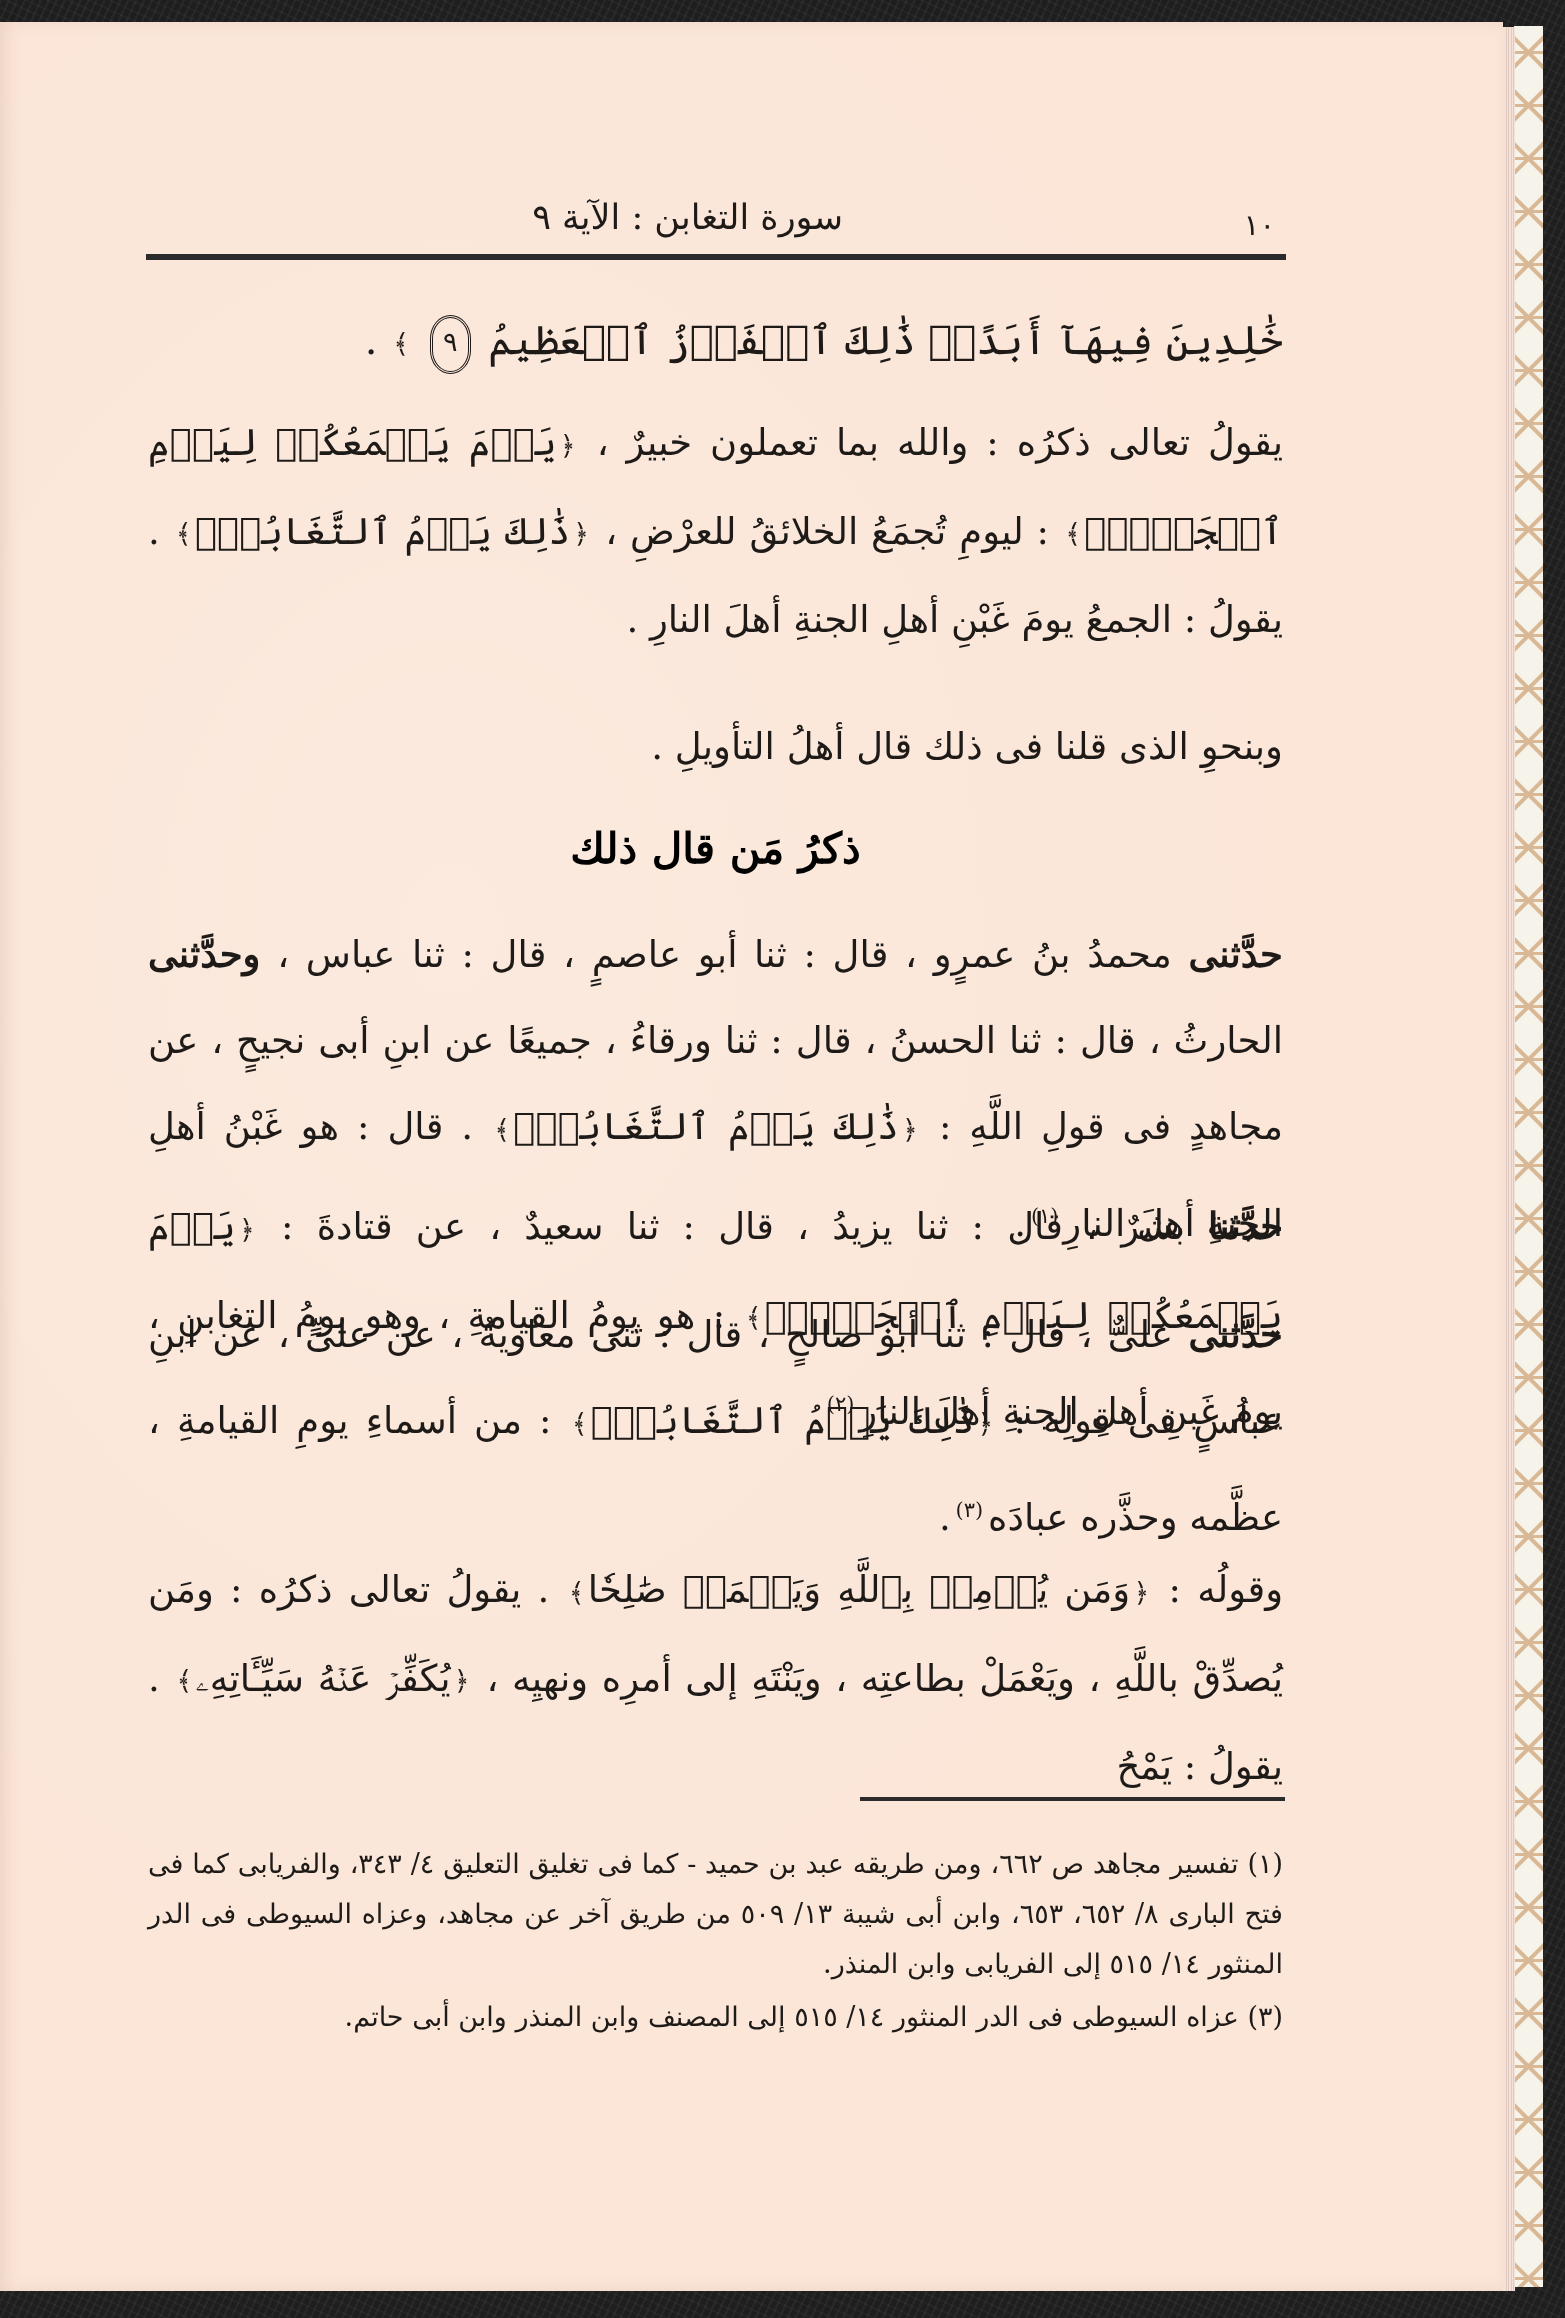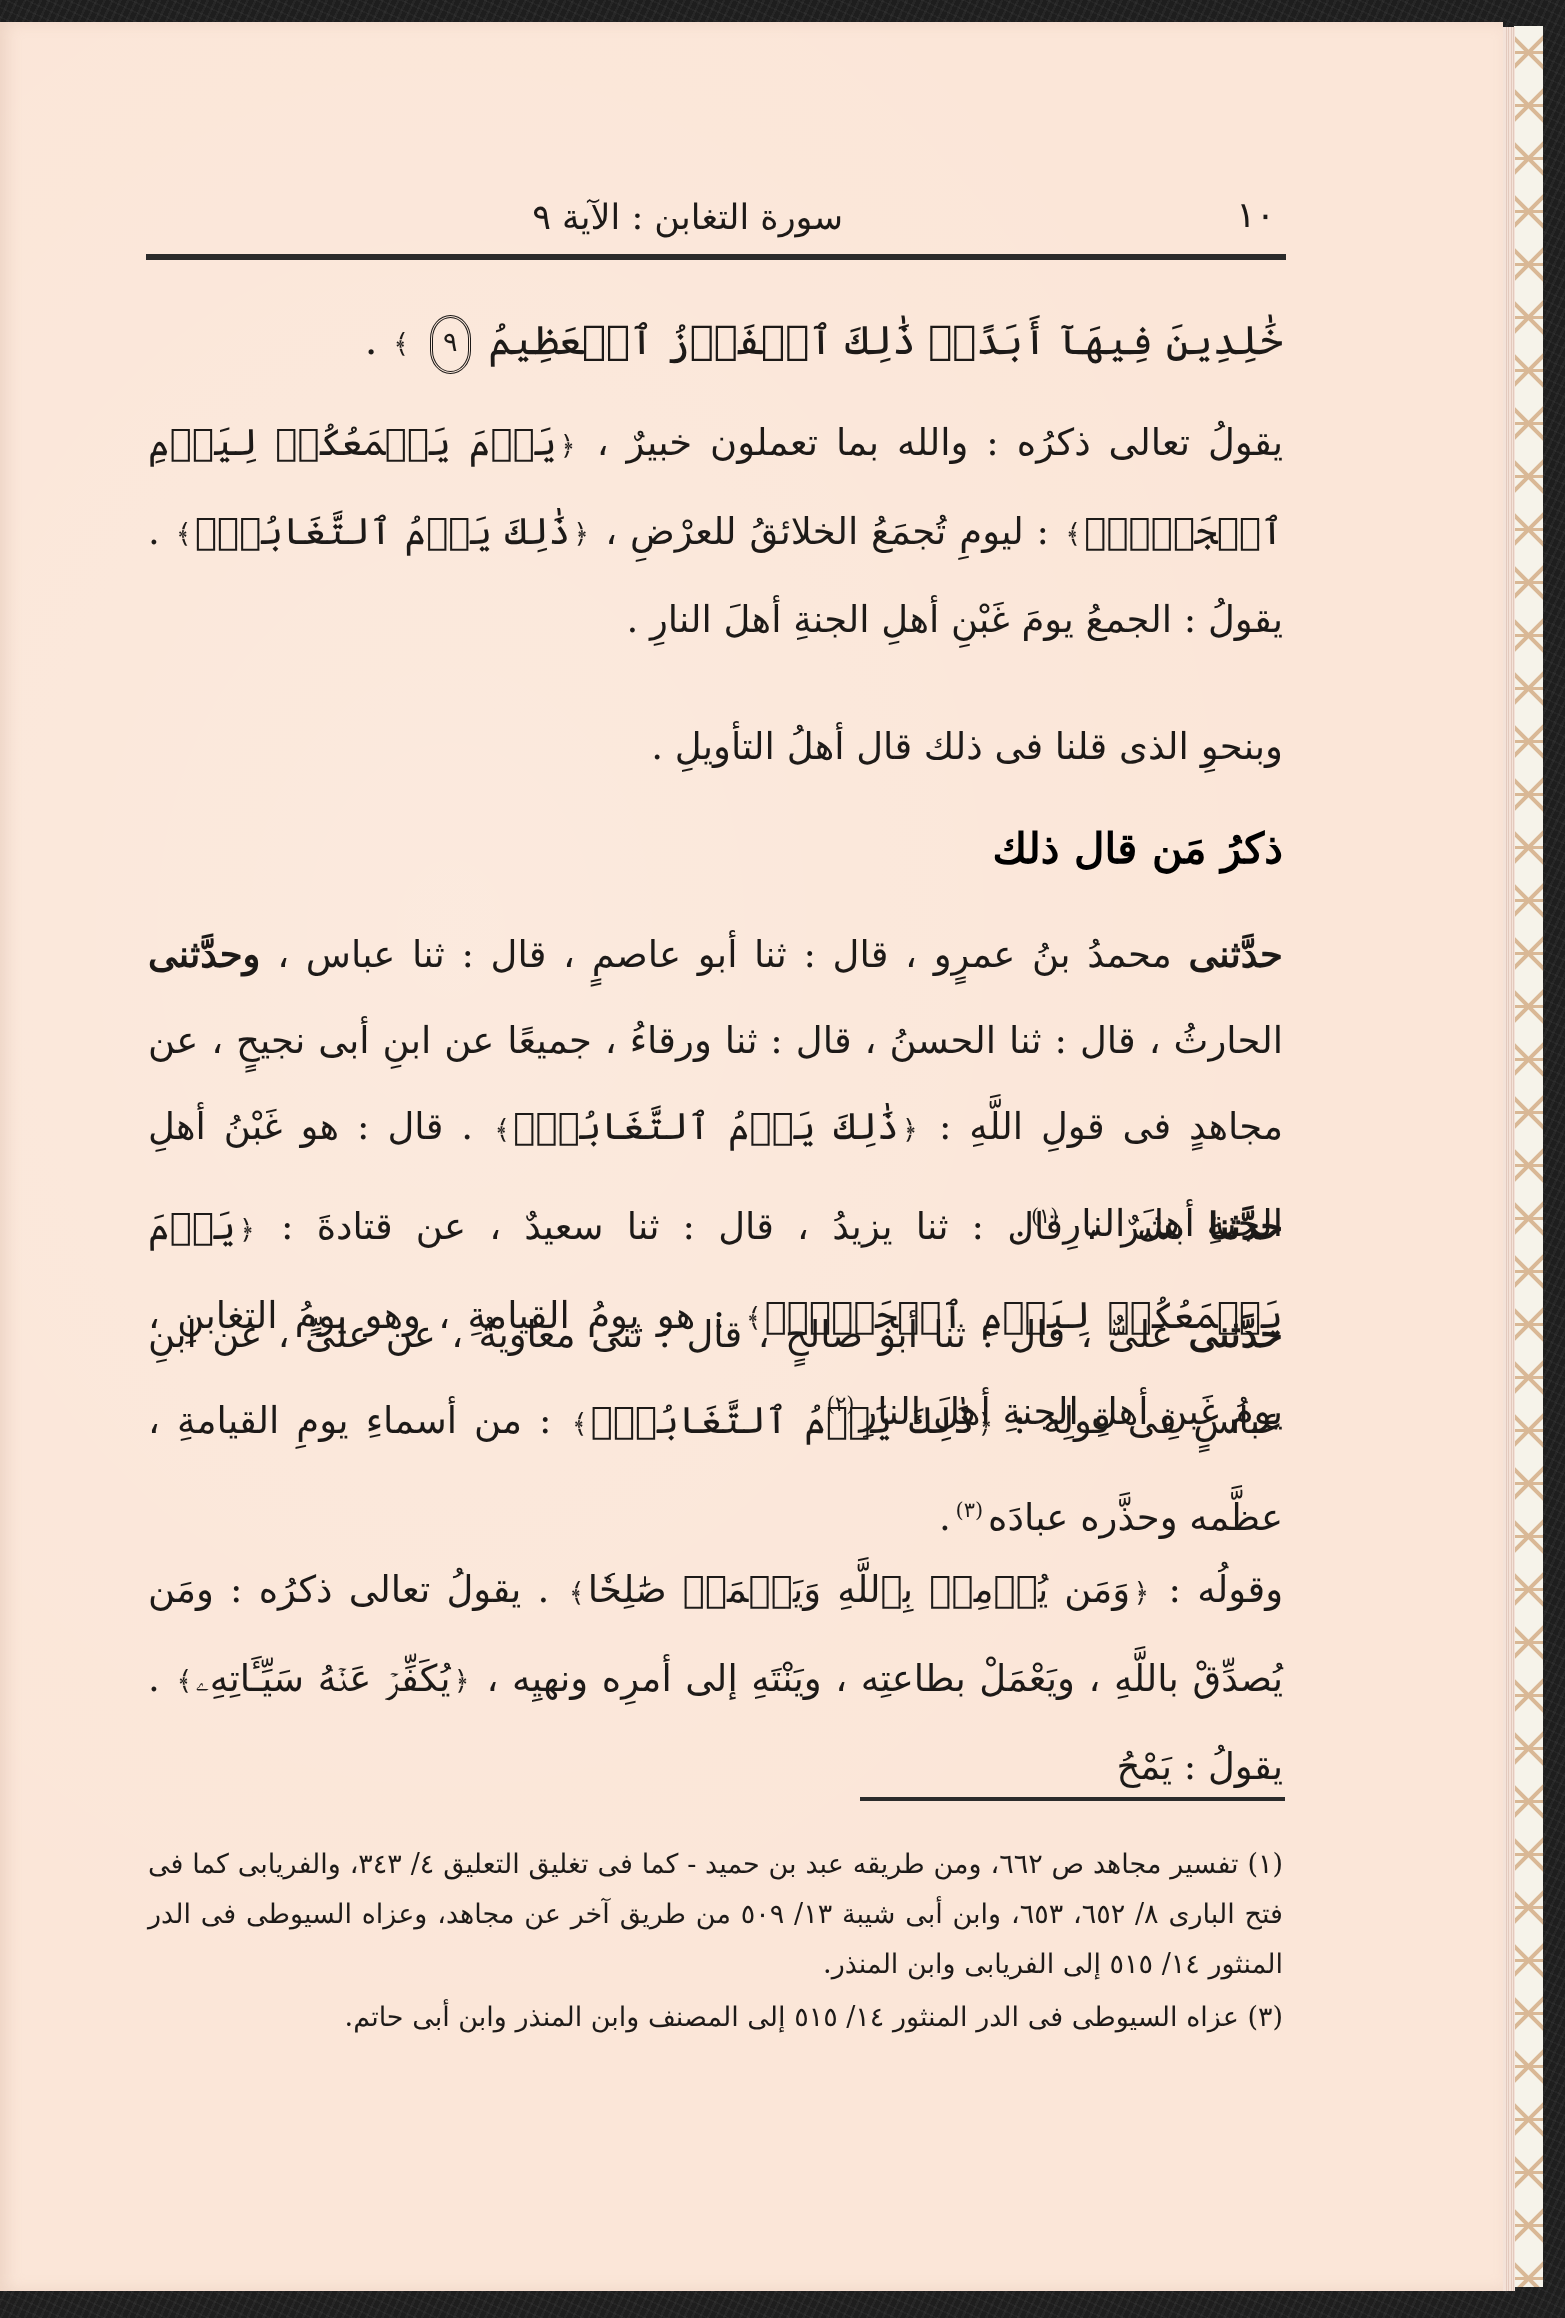--- a/index.html
+++ b/index.html
@@ -70,22 +70,22 @@
       position: absolute;
       top: 192px;
       left: 148px;
       width: 1135px;
       height: 64px;
       direction: rtl;
     }
     .page-number {
       position: absolute;
       right: 8px;
-      top: 2px;
-      font-size: 36px;
+      top: 16px;
+      font-size: 29px;
       font-family: "DejaVu Serif", serif;
       color: #1d1a18;
     }
     .running-head {
       position: absolute;
       right: 440px;
       top: 4.8px;
       font-size: 35px;
       color: #1d1a18;
     }
@@ -135,20 +135,21 @@
     .fn-ref {
       font-size: 21px;
       vertical-align: super;
       padding: 0 4.8px;
     }
     .section-heading {
       position: absolute;
       top: 824px;
       left: 148px;
       width: 1135px;
+      text-align: center;
       font-size: 42px;
       font-weight: bold;
       direction: rtl;
     }
     .fn-rule {
       position: absolute;
       top: 1797px;
       left: 860px;
       width: 425px;
       height: 4px;

